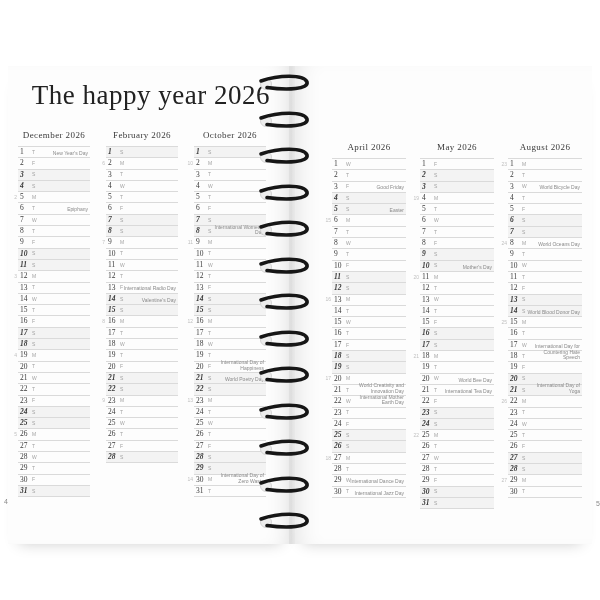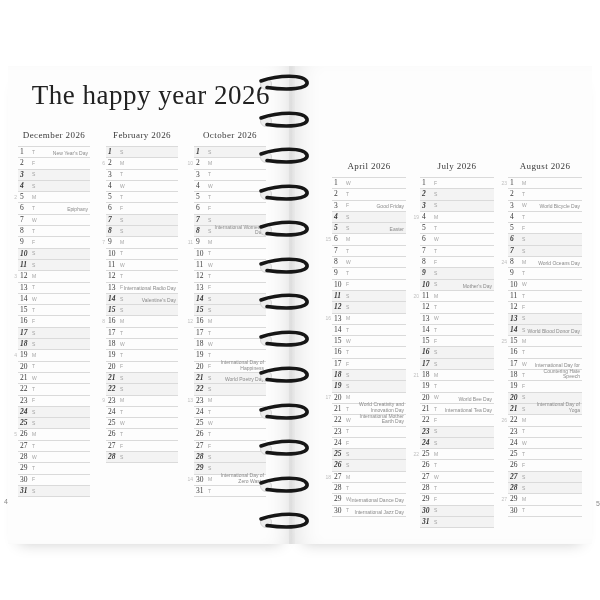--- a/index.html
+++ b/index.html
@@ -15,21 +15,21 @@
   .page{position:absolute;top:0;height:100%;background:var(--page_bg);
         box-shadow:0 10px 14px -11px rgba(0,0,0,0.25);}
   .page.left{left:0;width:284px;box-shadow:inset -20px 0 24px -18px rgba(0,0,0,0.14),0 10px 14px -11px rgba(0,0,0,0.22);}
   .page.right{left:284px;width:300px;box-shadow:inset 22px 0 26px -18px rgba(0,0,0,0.12),0 10px 14px -11px rgba(0,0,0,0.22);}
   .title{position:absolute;left:2px;top:14px;width:260px;text-align:right;
          font-size:27px;line-height:30px;color:#222;letter-spacing:0.5px;}
   .cols{position:absolute;display:flex;}
   .cols-left{left:10px;top:62px;gap:16px;}
   .cols-right{left:40px;top:74px;gap:14px;}
   .col{width:72px;position:relative;}
-  .cols-right .col{width:74px;margin-top:19px;}
+  .cols-right .col{width:74px;}
   .mh{height:18px;font-size:9px;line-height:14px;text-align:center;color:#3a3a3a;letter-spacing:0.4px;}
   .rows{border-top:1px solid var(--line);}
   .row{position:relative;height:10.3px;border-bottom:1px solid var(--line);}
   .row.weekend{background:var(--weekend_bg);}
   .date{position:absolute;left:2px;top:1px;font-size:7.5px;line-height:8px;color:var(--date);}
   .weekend .date{font-weight:bold;font-style:italic;}
   .dl{position:absolute;left:14px;top:2.8px;font-size:5px;line-height:5px;color:var(--muted);
       font-family:"Liberation Sans", sans-serif;}
   .wk{position:absolute;left:-10px;width:9px;text-align:right;top:2.8px;font-size:5px;line-height:5px;
       color:#bfbfbf;font-family:"Liberation Sans", sans-serif;}
@@ -581,21 +581,21 @@
               <span class="hol">International Dance Day</span>
             </div>
             <div class="row">
               <span class="date">30</span>
               <span class="dl">T</span>
               <span class="hol">International Jazz Day</span>
             </div>
           </div>
         </div>
         <div class="col">
-          <div class="mh">July 2026</div>
+          <div class="mh">May 2026</div>
           <div class="rows">
             <div class="row">
               <span class="date">1</span>
               <span class="dl">F</span>
             </div>
             <div class="row weekend">
               <span class="date">2</span>
               <span class="dl">S</span>
             </div>
             <div class="row weekend">

